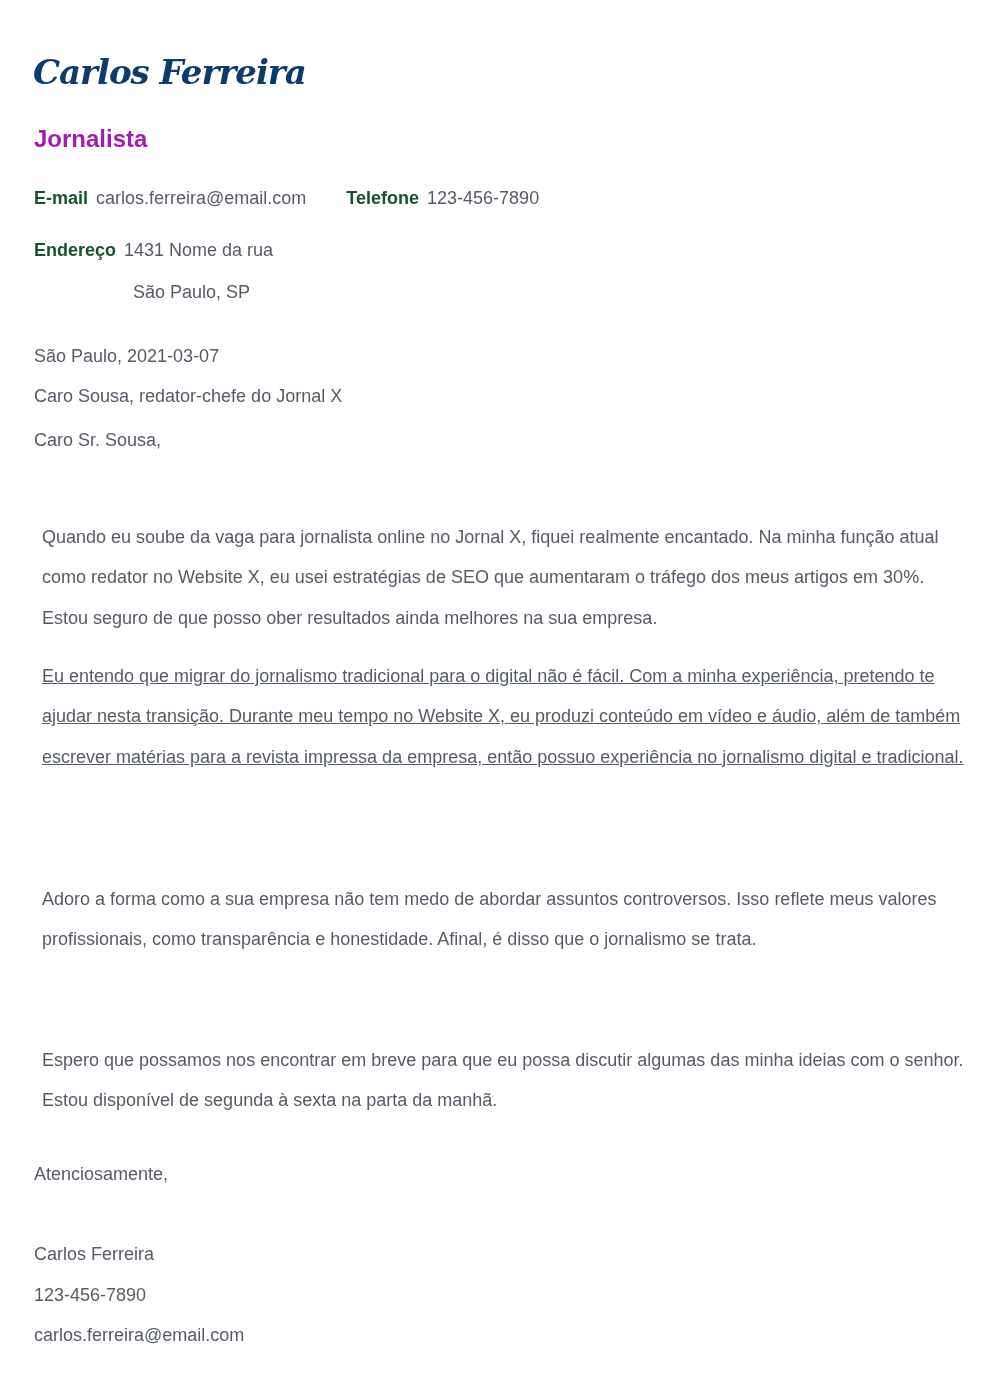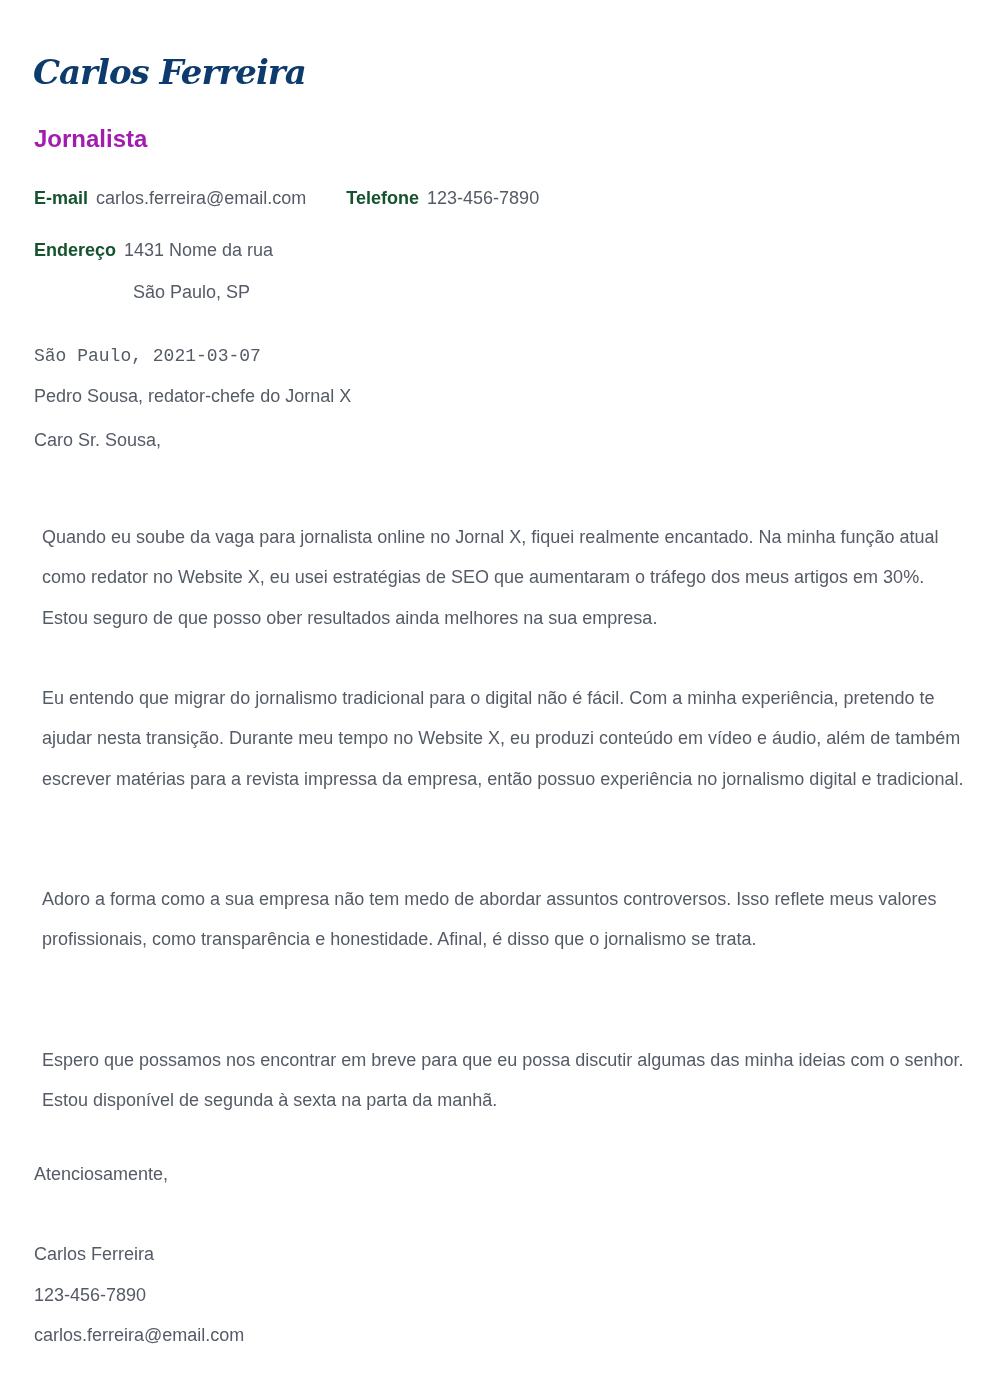--- a/index.html
+++ b/index.html
@@ -90,26 +90,26 @@
     <span class="lbl">E-mail</span><span class="val">carlos.ferreira@email.com</span><span class="gap"></span><span class="lbl">Telefone</span><span class="val">123-456-7890</span>
   </div>
 
   <div class="contact-row r2">
     <span class="lbl">Endereço</span><span class="val">1431 Nome da rua</span>
   </div>
   <div class="contact-row r3">
     <span class="val">São Paulo, SP</span>
   </div>
 
-  <div class="line" style="top:345px;font-family:Liberation Mono, monospace;">São Paulo, 2021-03-07</div>
-  <div class="line" style="top:385px;">Pedro Sousa, redator-chefe do Jornal X</div>
+  <div class="line" style="top:345px;">São Paulo, 2021-03-07</div>
+  <div class="line" style="top:385px;">Caro Sousa, redator-chefe do Jornal X</div>
   <div class="line" style="top:429px;">Caro Sr. Sousa,</div>
 
   <p class="para" style="top:509px;">Quando eu soube da vaga para jornalista online no Jornal X, fiquei realmente encantado. Na minha função atual como redator no Website X, eu usei estratégias de SEO que aumentaram o tráfego dos meus artigos em 30%. Estou seguro de que posso ober resultados ainda melhores na sua empresa.</p>
-  <p class="para" style="top:670px;">Eu entendo que migrar do jornalismo tradicional para o digital não é fácil. Com a minha experiência, pretendo te ajudar nesta transição. Durante meu tempo no Website X, eu produzi conteúdo em vídeo e áudio, além de também escrever matérias para a revista impressa da empresa, então possuo experiência no jornalismo digital e tradicional.</p>
+  <p class="para" style="top:648px;text-decoration:underline;">Eu entendo que migrar do jornalismo tradicional para o digital não é fácil. Com a minha experiência, pretendo te ajudar nesta transição. Durante meu tempo no Website X, eu produzi conteúdo em vídeo e áudio, além de também escrever matérias para a revista impressa da empresa, então possuo experiência no jornalismo digital e tradicional.</p>
   <p class="para" style="top:871px;">Adoro a forma como a sua empresa não tem medo de abordar assuntos controversos. Isso reflete meus valores profissionais, como transparência e honestidade. Afinal, é disso que o jornalismo se trata.</p>
   <p class="para" style="top:1032px;">Espero que possamos nos encontrar em breve para que eu possa discutir algumas das minha ideias com o senhor. Estou disponível de segunda à sexta na parta da manhã.</p>
 
   <div class="line" style="top:1163px;">Atenciosamente,</div>
   <div class="line" style="top:1243px;">Carlos Ferreira</div>
   <div class="line" style="top:1284px;">123-456-7890</div>
   <div class="line" style="top:1324px;">carlos.ferreira@email.com</div>
 
 </div>
 

